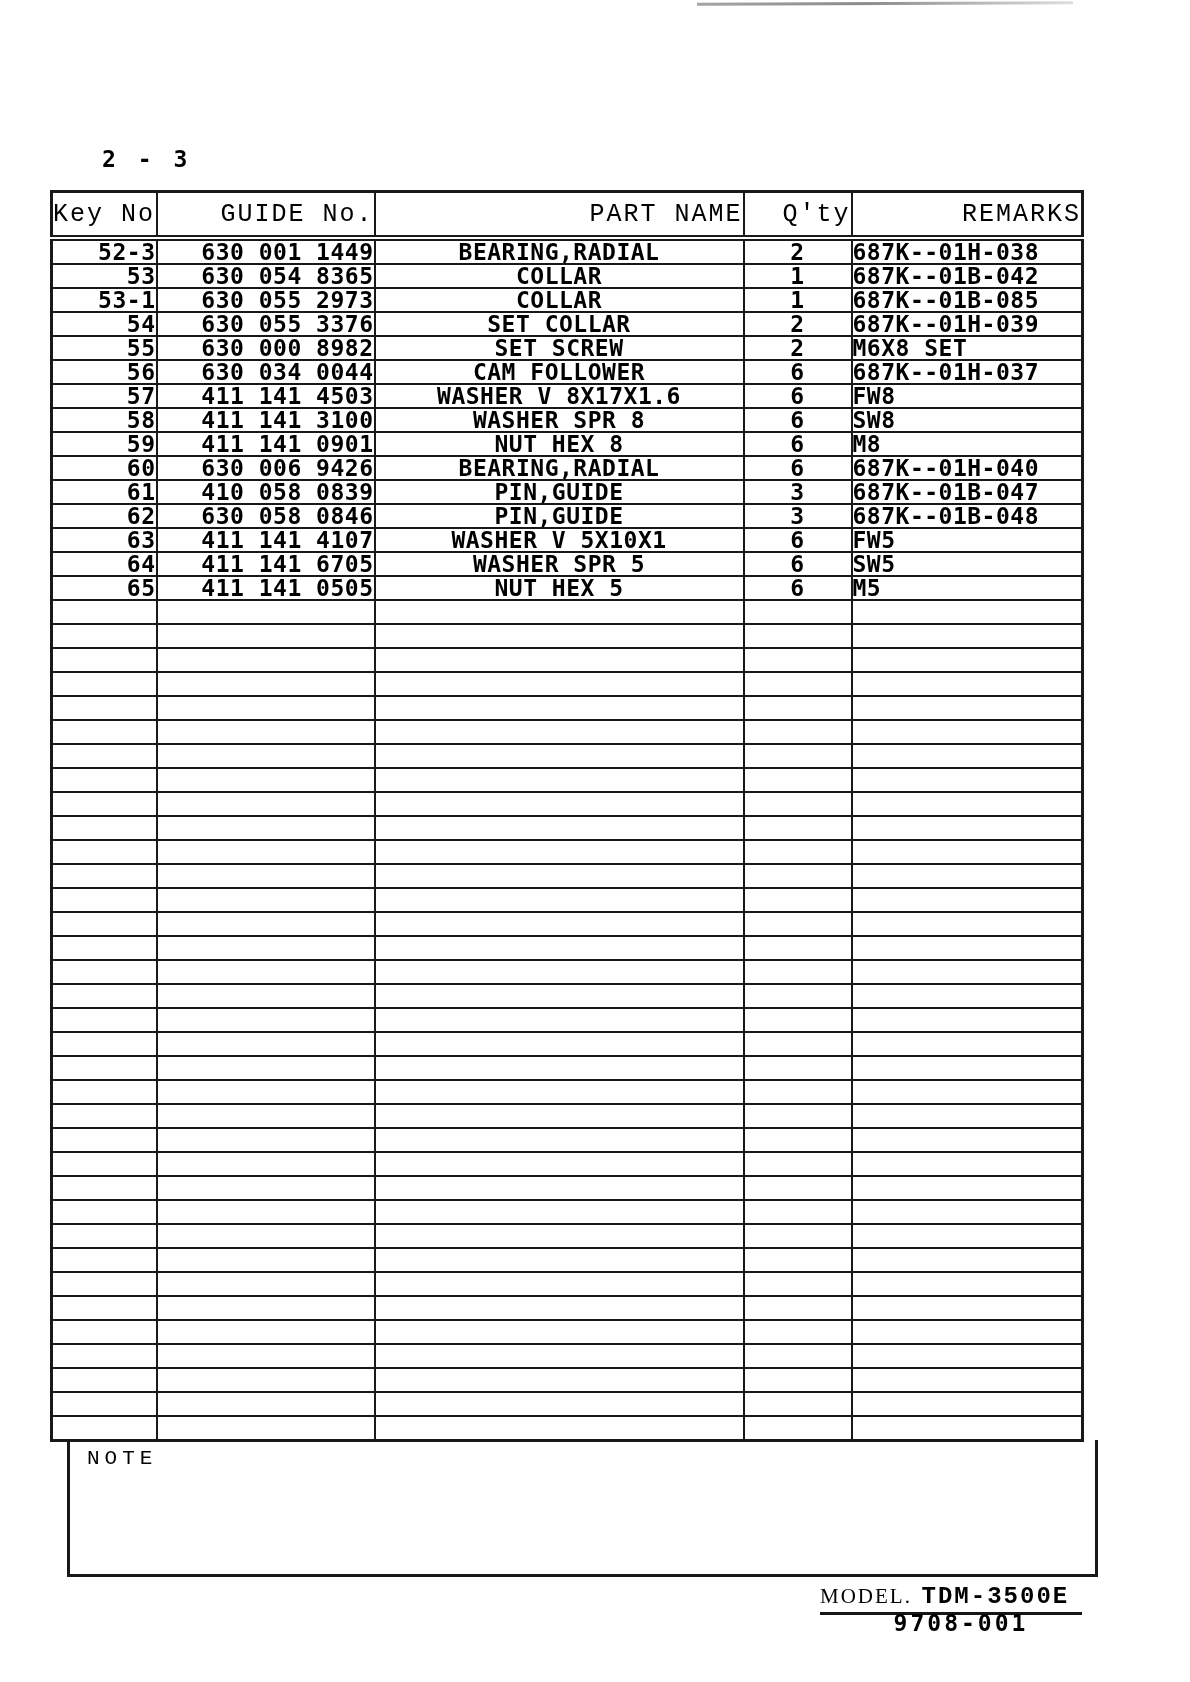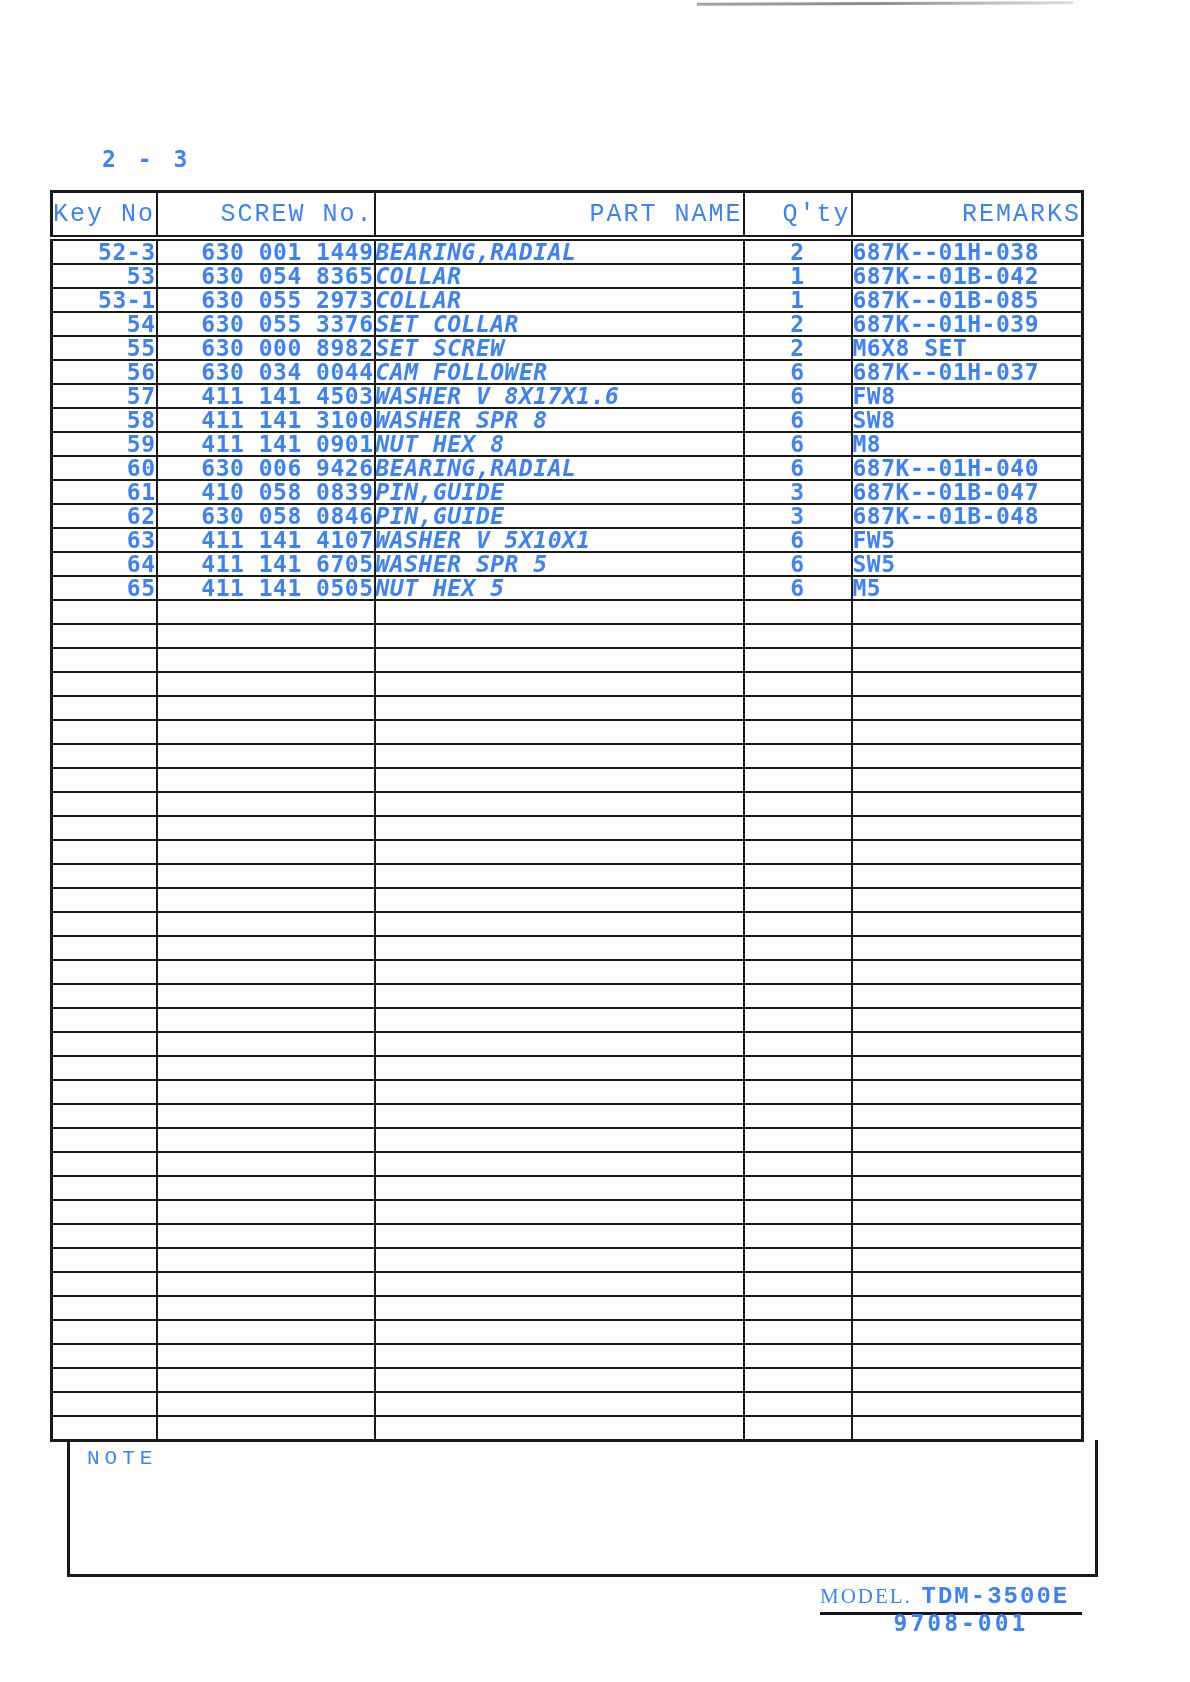--- a/index.html
+++ b/index.html
@@ -4,21 +4,21 @@
 <style>
   html, body { margin: 0; padding: 0; background: #ffffff; }
 
   .page {
     position: relative;
     width: 1190px;
     height: 1682px;
     background: #ffffff;
     overflow: hidden;
     font-family: "DejaVu Sans Mono", monospace;
-    color: #3b82f6;
+    color: #000000;
   }
 
   
   .scanline {
     position: absolute;
     left: 697px;
     top: 2px;
     width: 376px;
     height: 3px;
     background: linear-gradient(90deg, rgba(90,90,90,.55), rgba(110,110,110,.8) 45%, rgba(160,160,160,.35));
@@ -70,21 +70,21 @@
     line-height: 22px;
     font-size: 23px;
     font-weight: 700;
     letter-spacing: 0.5px;
     padding: 0;
     white-space: nowrap;
     overflow: hidden;
   }
   td.c-key  { text-align: right; padding-left: 36px; }
   td.c-part { text-align: right; padding-left: 20px; }
-  td.c-name { text-align: left; padding-left: 9px; font-style: italic;  }
+  td.c-name { text-align: center; padding-left: 9px;  }
   td.c-qty  { text-align: center; }
   td.c-rem  { text-align: left; padding-left: 8px;  }
 
   .notebox {
     position: absolute;
     left: 67px;
     top: 1440px;
     width: 1031px;
     height: 137px;
     box-sizing: border-box;
@@ -143,21 +143,21 @@
     <colgroup>
       <col class="w-key">
         <col class="w-part">
         <col class="w-name">
         <col class="w-qty">
         <col class="w-rem">
     </colgroup>
     <thead>
       <tr>
         <th>Key No.</th>
-        <th>SCREW No.</th>
+        <th>GUIDE No.</th>
         <th>PART NAME</th>
         <th>Q'ty</th>
         <th>REMARKS</th>
       </tr>
     </thead>
     <tbody>
         <tr>
           <td class="c-key">52-3</td>
           <td class="c-part">630 001 1449</td>
           <td class="c-name">BEARING,RADIAL</td>

